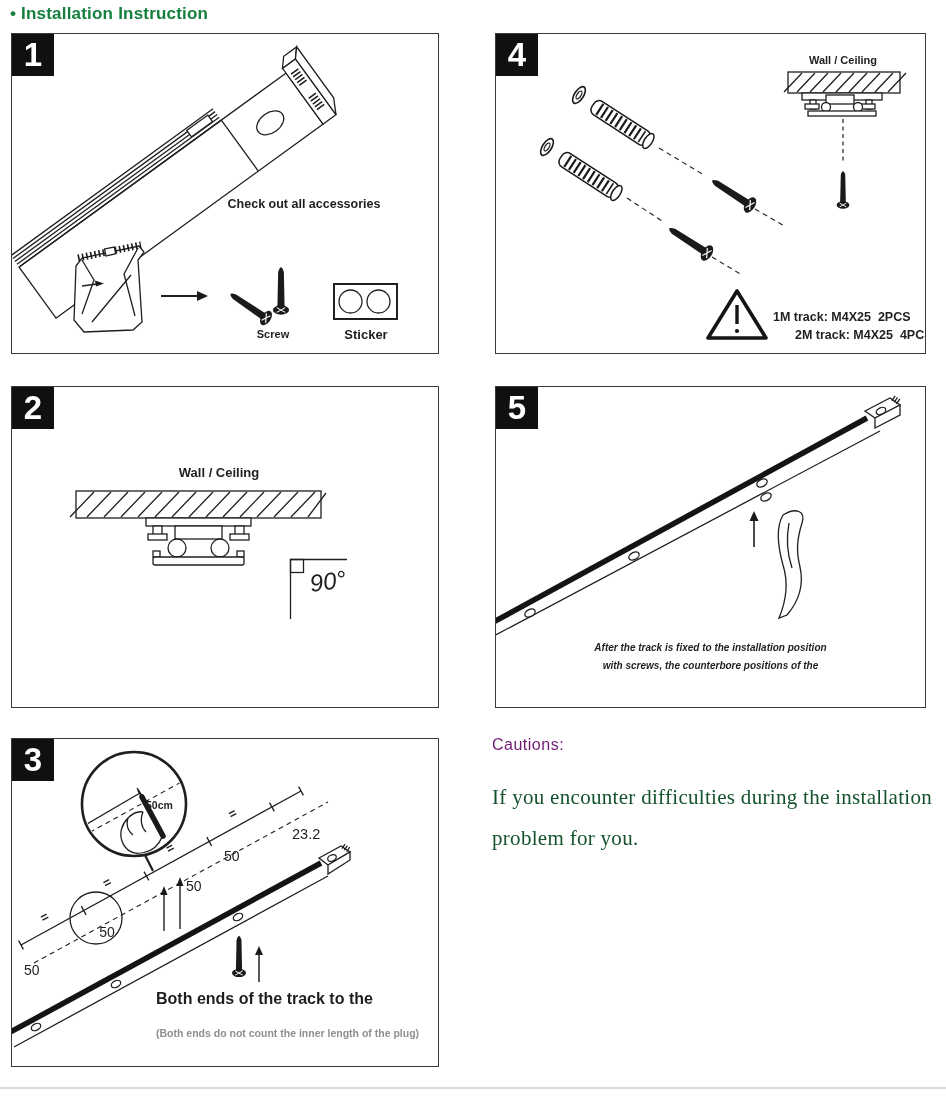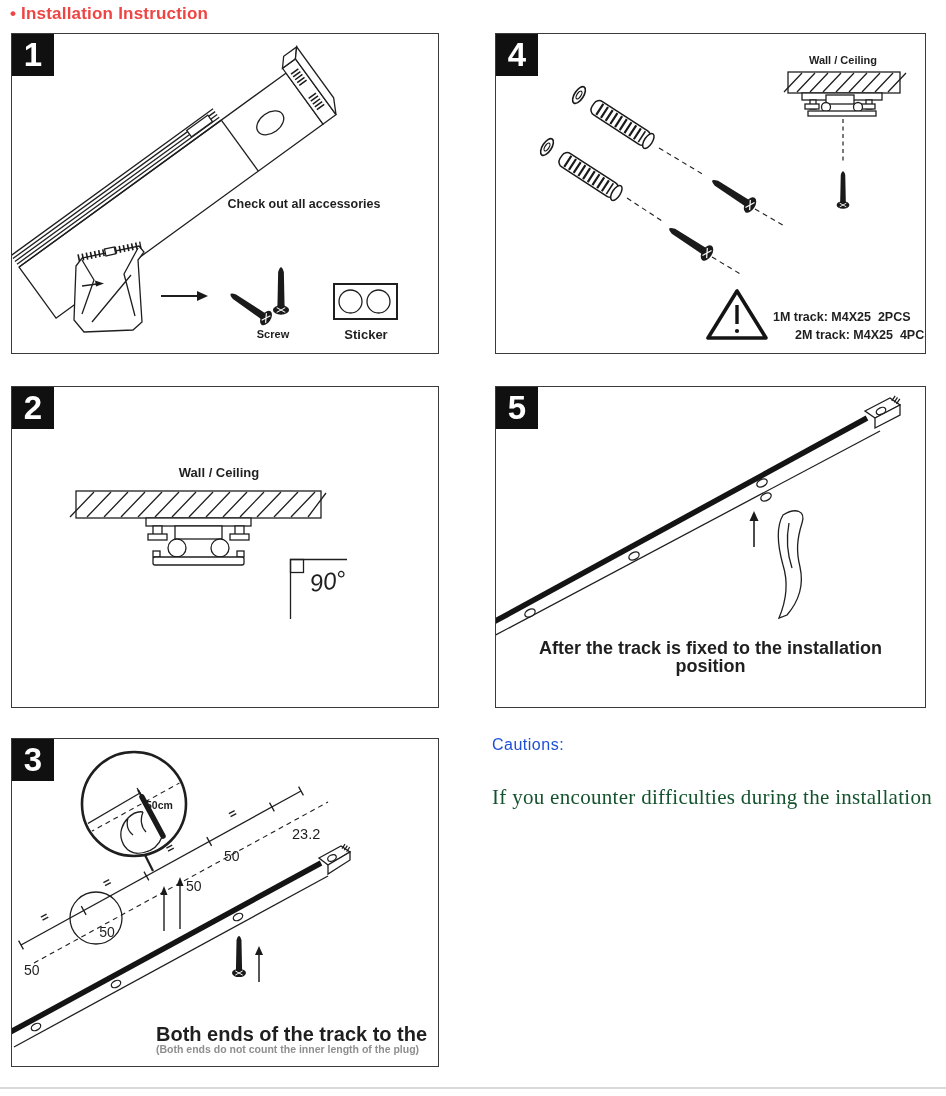--- a/index.html
+++ b/index.html
@@ -1,35 +1,35 @@
 <!DOCTYPE html>
 <html><head>
 <meta charset="utf-8">
 <style>
   html,body{margin:0;padding:0;background:#fff;}
   body{width:946px;height:1096px;position:relative;overflow:hidden;
        font-family:"Liberation Sans",sans-serif;color:#1f1f1f;}
   .page-title{position:absolute;left:10px;top:4px;font-size:17px;font-weight:bold;
-              letter-spacing:.2px;color:#ef4444;}
+              letter-spacing:.2px;color:#15803d;}
   .panel{position:absolute;border:1.6px solid #3a3a3a;background:#fff;overflow:hidden;}
   .badge{position:absolute;left:0;top:0;width:42px;height:42px;background:#101010;
          color:#fff;font-size:33px;font-weight:bold;display:flex;align-items:center;
          justify-content:center;z-index:3;}
   .panel svg{position:absolute;left:0;top:0;}
   .cap{position:absolute;font-weight:bold;color:#1f1f1f;z-index:2;}
   .ctr{text-align:center;}
   .pre{white-space:pre;text-align:right;}
-  .note-gray{color:#8f8f8f;margin-top:16px;}
+  .note-gray{color:#8f8f8f;}
   svg text{font-family:"Liberation Sans",sans-serif;fill:#1f1f1f;}
   .ln{stroke:#1f1f1f;stroke-width:1.3;fill:none;}
   .lw{stroke:#1f1f1f;stroke-width:1.3;fill:#fff;}
   .blk{fill:#1a1a1a;stroke:none;}
   .dsh{stroke:#1f1f1f;stroke-width:1.1;stroke-dasharray:5 4;fill:none;}
   .cautions{position:absolute;left:492px;top:736px;width:452px;}
-  .cautions h3{margin:0 0 23px 0;font-size:16px;font-weight:normal;letter-spacing:.5px;color:#1d4ed8;}
+  .cautions h3{margin:0 0 23px 0;font-size:16px;font-weight:normal;letter-spacing:.5px;color:#701a75;}
   .cautions p{margin:0;font-size:21px;line-height:41px;letter-spacing:.3px;color:#14532d;font-family:Liberation Serif, serif;}
   .divider{position:absolute;left:0;top:1087px;width:946px;height:2px;background:#d9d9d9;}
 </style>
 </head>
 <body>
 
 <svg width="0" height="0" style="position:absolute" aria-hidden="true">
   <defs>
     <g id="def-screw">
       <path d="M2,-3.8 L40,-3 Q50,0 40,3 L2,3.8 Z" fill="#1a1a1a"></path>
@@ -172,22 +172,23 @@
       <line x1="278.5" y1="172" x2="278.5" y2="232" class="ln" stroke-width="1.5"></line>
       <line x1="278" y1="172.5" x2="335" y2="172.5" class="ln" stroke-width="1.5"></line>
       <rect x="278.5" y="172.5" width="13" height="13" class="ln" stroke-width="1.5"></rect>
     </g>
     <text transform="translate(299,205) rotate(-8)" font-size="24" font-style="italic" font-family="DejaVu Serif, serif">90°</text>
   </svg>
 </div>
 
 <div class="panel" style="left:495px;top:386px;width:429px;height:320px;">
   <div class="badge">5</div>
-  <div class="cap ctr" style="left:8px;top:252px;width:413px;font-size:18px;line-height:18px;">
+  <div class="cap ctr" style="left:8px;top:252px;width:413px;font-size:10px;line-height:18px;font-style:italic;">
     <div>After the track is fixed to the installation position</div>
+    <div>with screws, the counterbore positions of the</div>
   </div>
   <svg width="429" height="320" viewBox="0 0 429 320">
 
     <g>
       <line x1="-6" y1="237" x2="371" y2="31" stroke="#141414" stroke-width="5.5"></line>
       <line x1="-6" y1="251" x2="384" y2="44" class="ln"></line>
       <ellipse cx="34" cy="226" rx="5.5" ry="3.5" class="lw" stroke-width="1.2" transform="rotate(-28 34 226)"></ellipse>
       <ellipse cx="138" cy="169" rx="5.5" ry="3.5" class="lw" stroke-width="1.2" transform="rotate(-28 138 169)"></ellipse>
       <ellipse cx="266" cy="96" rx="5.5" ry="3.5" class="lw" stroke-width="1.2" transform="rotate(-28 266 96)"></ellipse>
       <ellipse cx="270" cy="110" rx="5.5" ry="3.5" class="lw" stroke-width="1.2" transform="rotate(-28 270 110)"></ellipse>
@@ -203,21 +204,21 @@
       <path d="M253.5,134 L258,124 L262.5,134 Z" class="blk"></path>
     </g>
 
     <path class="lw" d="M287,128 C300,120 310,124 306,136 C301,152 300,164 304,180 C308,198 303,214 291,228 L283,231 C291,212 292,194 287,178 C282,160 280,140 287,128 Z"></path>
     <path class="ln" stroke-width="1" d="M293,136 C290,152 291,166 296,181"></path>
   </svg>
 </div>
 
 <div class="panel" style="left:11px;top:738px;width:426px;height:327px;">
   <div class="badge">3</div>
-  <div class="cap" style="left:144px;top:251px;font-size:20px;line-height:18px;margin-top:35px;">
+  <div class="cap" style="left:144px;top:251px;font-size:16px;line-height:18px;">
     <div>Both ends of the track to the</div>
   </div>
   <div class="cap note-gray" style="left:144px;top:288px;font-size:10.5px;">(Both ends do not count the inner length of the plug)</div>
   <svg width="426" height="327" viewBox="0 0 426 327">
     <defs>
         <clipPath id="magclip">
           <circle cx="122" cy="65" r="50"></circle>
         </clipPath>
       </defs>
 
@@ -276,15 +277,16 @@
     <g>
       <line x1="247" y1="243" x2="247" y2="214" stroke="#1f1f1f" stroke-width="1.5"></line>
       <path d="M243,216 L247,207 L251,216 Z" class="blk"></path>
     </g>
   </svg>
 </div>
 
 <div class="cautions">
   <h3>Cautions:</h3>
   <p>If you encounter difficulties during the installation</p>
+  <p>problem for you.</p>
 </div>
 
 <div class="divider"></div>
 
 </body></html>

